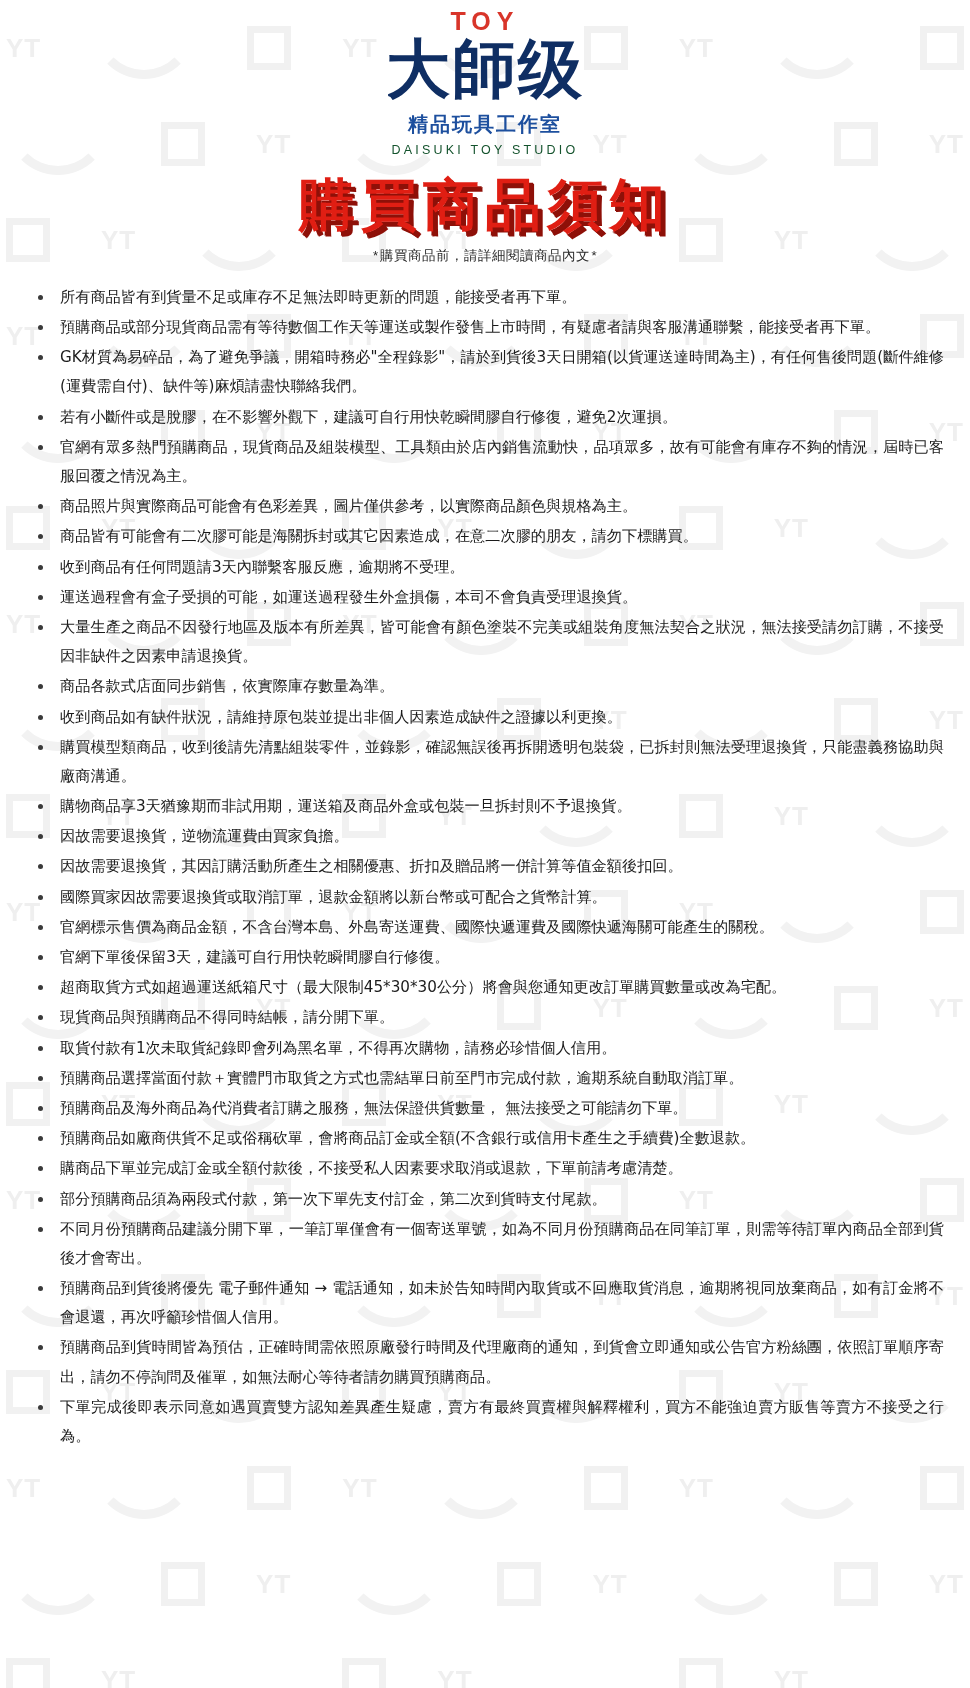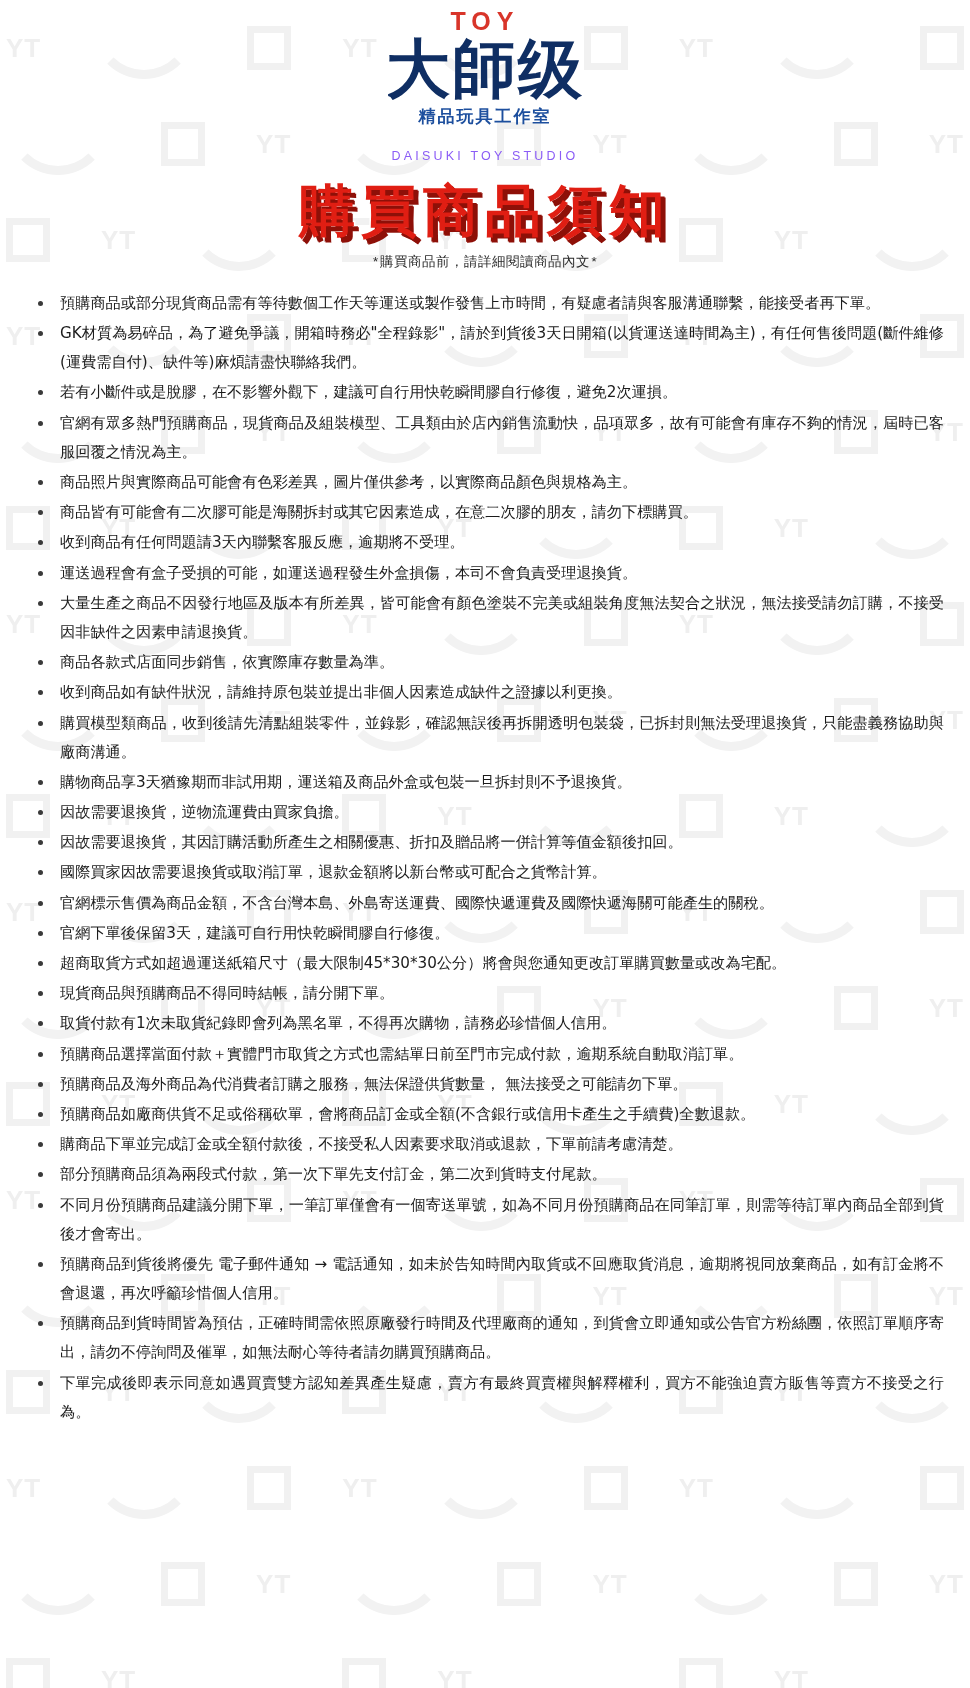--- a/index.html
+++ b/index.html
@@ -89,31 +89,31 @@
     font-family: "DejaVu Sans", sans-serif;
     font-weight: 700;
     font-size: 64px;
     line-height: 1.05;
     color: #0f2e63;
     letter-spacing: 2px;
   }
   .logo-sub {
     font-family: Liberation Mono, monospace;
     font-weight: 700;
-    font-size: 17px;
+    font-size: 20px;
     letter-spacing: 2px;
-    margin-top: 2px;
+    margin-top: 8px;
   }
   .logo-sub .c1 { color: #1d4f9e; }
   .logo-en {
     font-family: "Liberation Sans", sans-serif;
     font-size: 12.5px;
     letter-spacing: 3.2px;
-    color: #8b5cf6;
-    margin-top: 21px;
+    color: #14532d;
+    margin-top: 5px;
   }
 
   
   .title-wrap {
     text-align: center;
     margin-top: 16px;
   }
   .title {
     display: inline-block;
     font-family: "DejaVu Sans", sans-serif;
@@ -382,20 +382,21 @@
         <div class="logo-en">DAISUKI TOY STUDIO</div>
       </div>
     </div>
 
     <div class="title-wrap">
       <div class="title">購買商品須知</div>
       <div class="subtitle">*購買商品前，請詳細閱讀商品內文*</div>
     </div>
 
     <ul class="notes" id="notice-list">
+        <li>所有商品皆有到貨量不足或庫存不足無法即時更新的問題，能接受者再下單。</li>
         <li>預購商品或部分現貨商品需有等待數個工作天等運送或製作發售上市時間，有疑慮者請與客服溝通聯繫，能接受者再下單。</li>
         <li>GK材質為易碎品，為了避免爭議，開箱時務必"全程錄影"，請於到貨後3天日開箱(以貨運送達時間為主)，有任何售後問題(斷件維修(運費需自付)、缺件等)麻煩請盡快聯絡我們。</li>
         <li>若有小斷件或是脫膠，在不影響外觀下，建議可自行用快乾瞬間膠自行修復，避免2次運損。</li>
         <li>官網有眾多熱門預購商品，現貨商品及組裝模型、工具類由於店內銷售流動快，品項眾多，故有可能會有庫存不夠的情況，屆時已客服回覆之情況為主。</li>
         <li>商品照片與實際商品可能會有色彩差異，圖片僅供參考，以實際商品顏色與規格為主。</li>
         <li>商品皆有可能會有二次膠可能是海關拆封或其它因素造成，在意二次膠的朋友，請勿下標購買。</li>
         <li>收到商品有任何問題請3天內聯繫客服反應，逾期將不受理。</li>
         <li>運送過程會有盒子受損的可能，如運送過程發生外盒損傷，本司不會負責受理退換貨。</li>
         <li>大量生產之商品不因發行地區及版本有所差異，皆可能會有顏色塗裝不完美或組裝角度無法契合之狀況，無法接受請勿訂購，不接受因非缺件之因素申請退換貨。</li>
         <li>商品各款式店面同步銷售，依實際庫存數量為準。</li>

